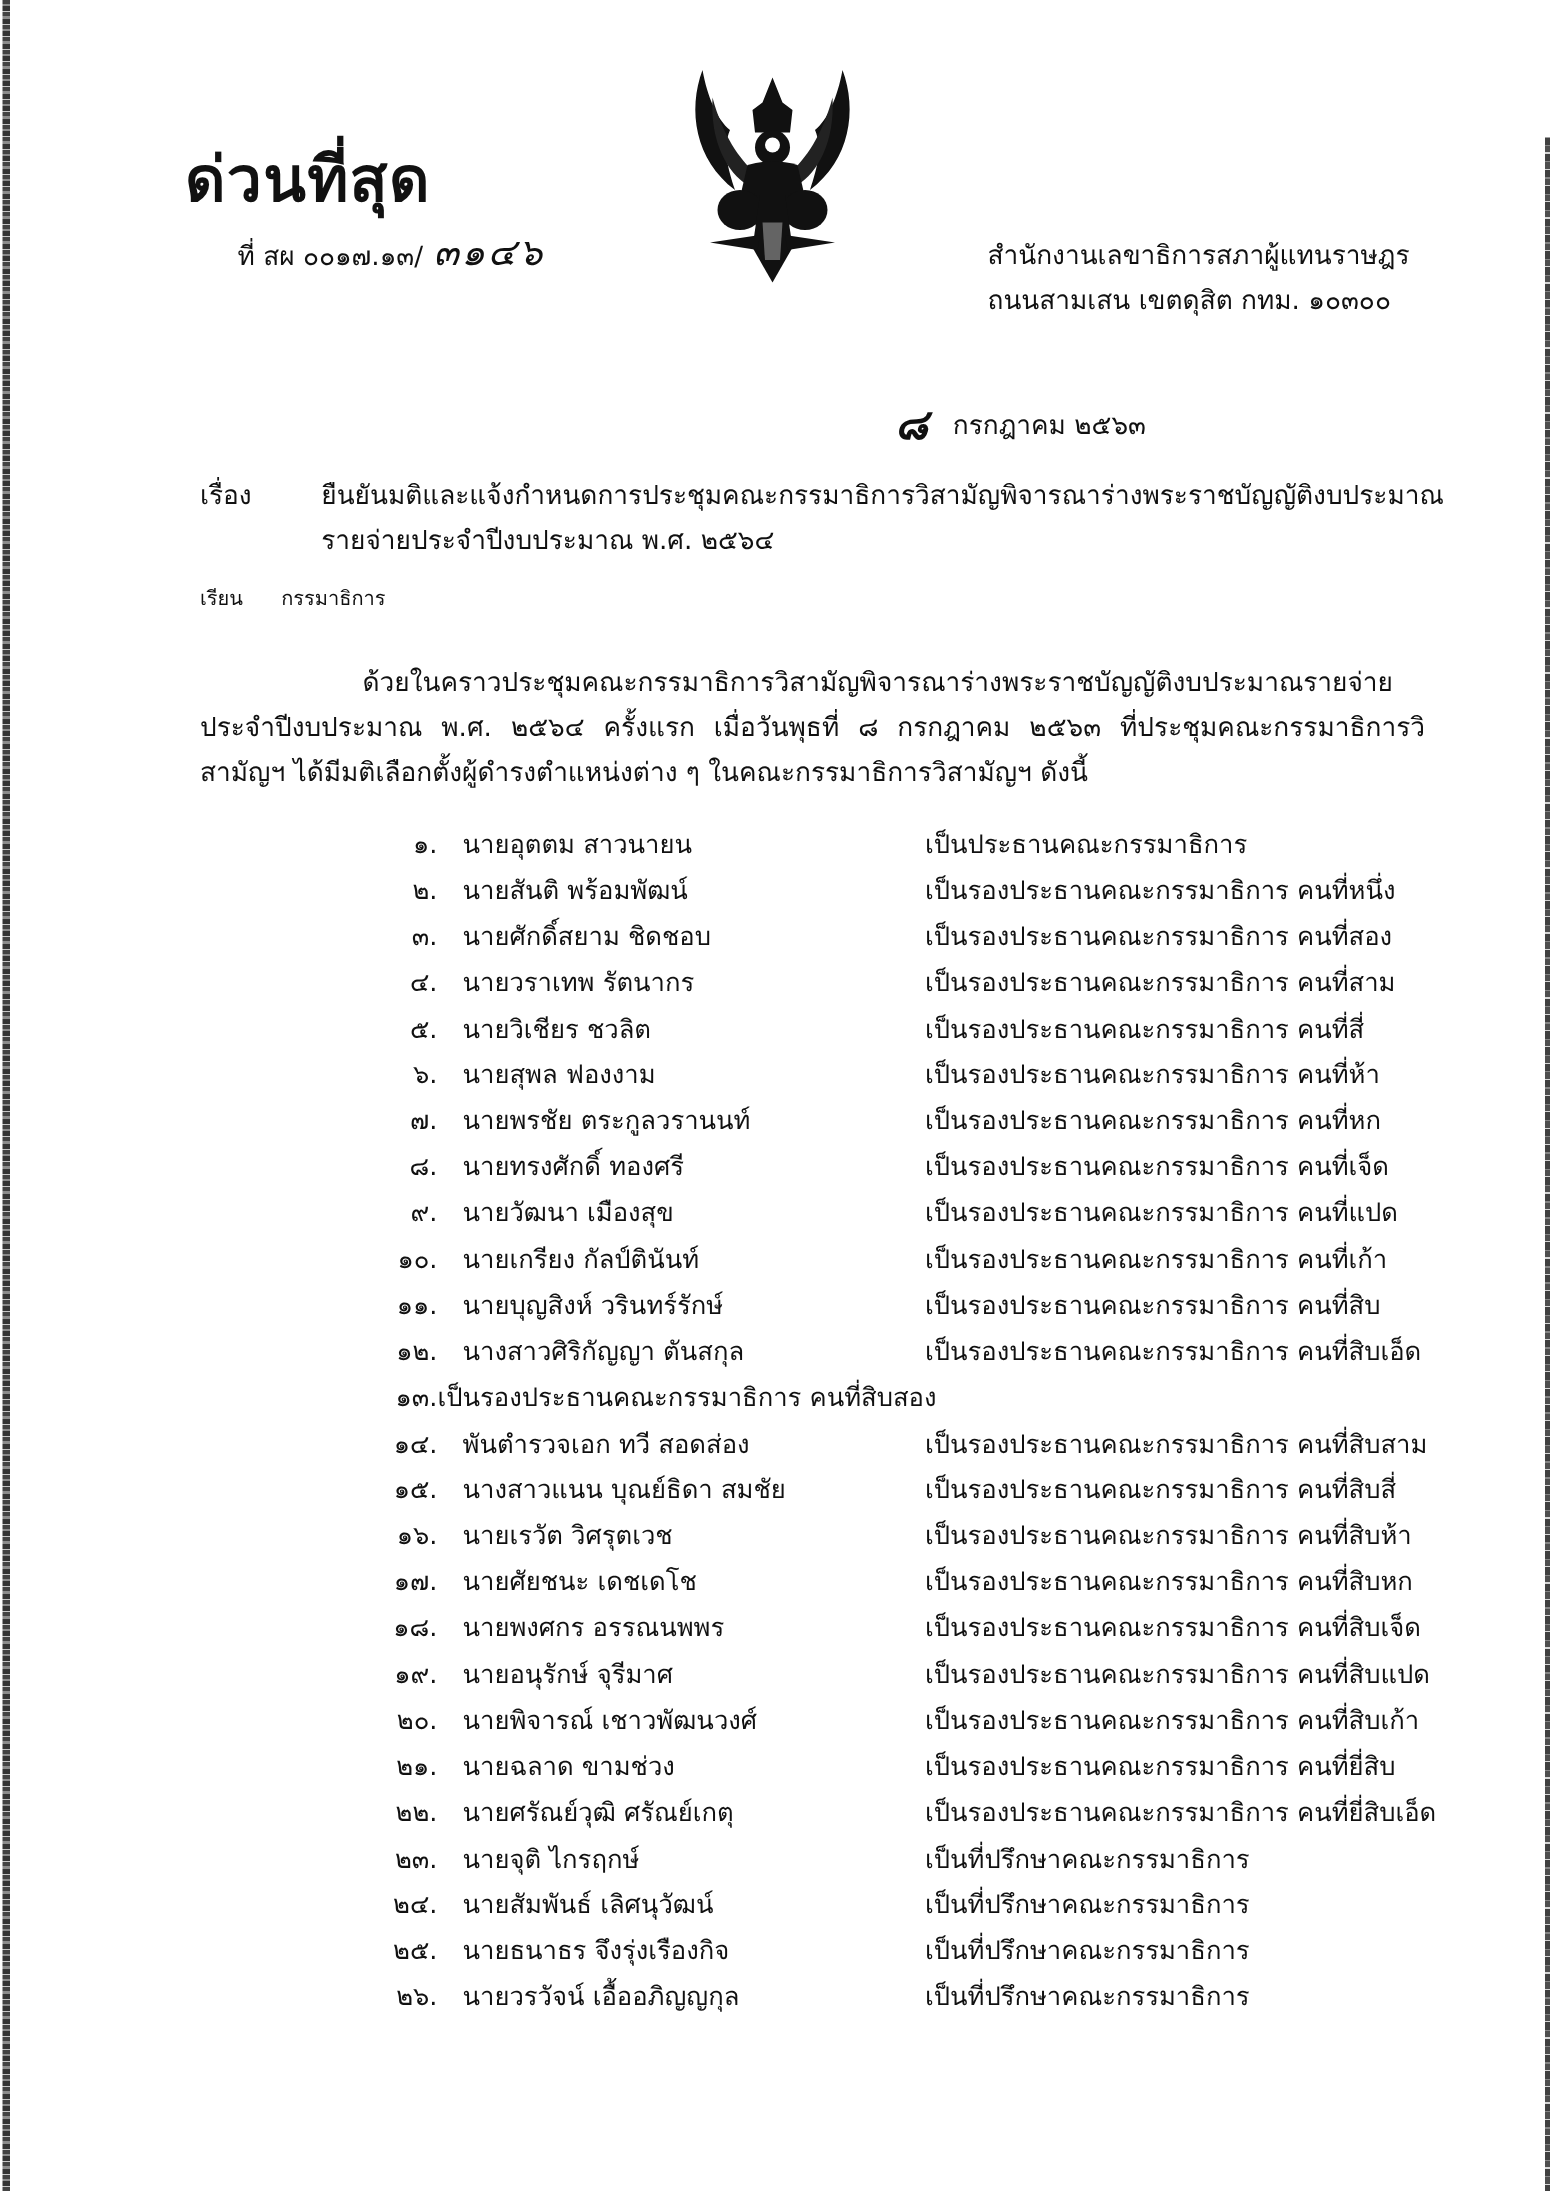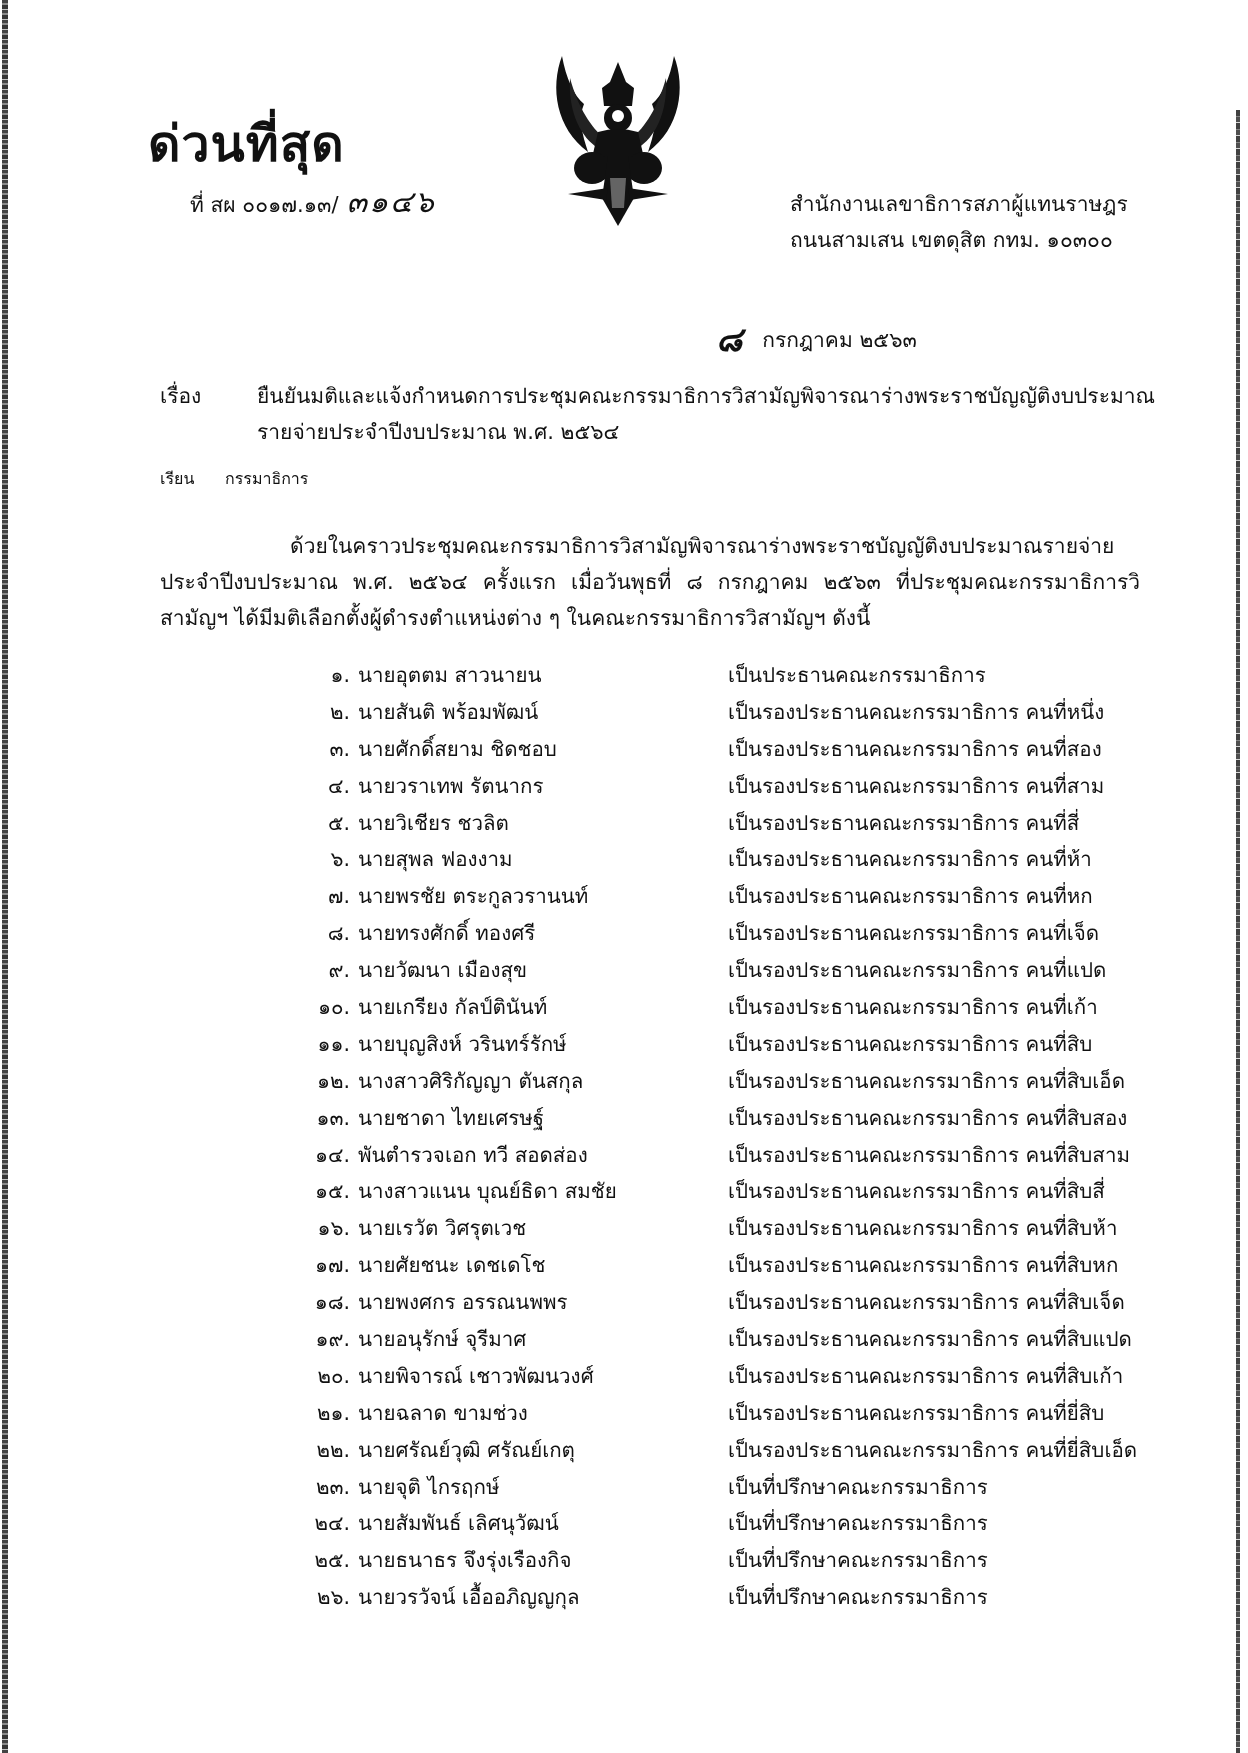--- a/index.html
+++ b/index.html
@@ -57,21 +57,21 @@
     font-size: 21px; line-height: 36px; text-align: justify;
   }
   .body p { margin: 0; text-indent: 130px; }
   .members {
     position: absolute; left: 300px; top: 656px; width: 880px;
   }
   .row {
     display: flex; height: 36.9px; align-items: center; font-size: 20.5px;
   }
   .row .num { width: 50px; text-align: right; flex: none; }
-  .row .name { width: 370px; padding-left: 8px; flex: none; white-space: nowrap; }
+  .row .name { width: 370px; padding-left: 8px; flex: none; white-space: nowrap; margin-left: 12px; }
   .row .role { white-space: nowrap; }
 </style>
 </head>
 <body>
 
 <div class="scan-edge-left"></div>
 <div class="scan-edge-right"></div>
 
 <div class="urgent">ด่วนที่สุด</div>
 
@@ -179,21 +179,20 @@
       <span class="name">นายบุญสิงห์  วรินทร์รักษ์</span>
       <span class="role">เป็นรองประธานคณะกรรมาธิการ คนที่สิบ</span>
     </div>
     <div class="row">
       <span class="num">๑๒.</span>
       <span class="name">นางสาวศิริกัญญา  ตันสกุล</span>
       <span class="role">เป็นรองประธานคณะกรรมาธิการ คนที่สิบเอ็ด</span>
     </div>
     <div class="row">
       <span class="num">๑๓.</span>
-      <span class="name">นายชาดา  ไทยเศรษฐ์</span>
       <span class="role">เป็นรองประธานคณะกรรมาธิการ คนที่สิบสอง</span>
     </div>
     <div class="row">
       <span class="num">๑๔.</span>
       <span class="name">พันตำรวจเอก ทวี สอดส่อง</span>
       <span class="role">เป็นรองประธานคณะกรรมาธิการ คนที่สิบสาม</span>
     </div>
     <div class="row">
       <span class="num">๑๕.</span>
       <span class="name">นางสาวแนน บุณย์ธิดา สมชัย</span>

